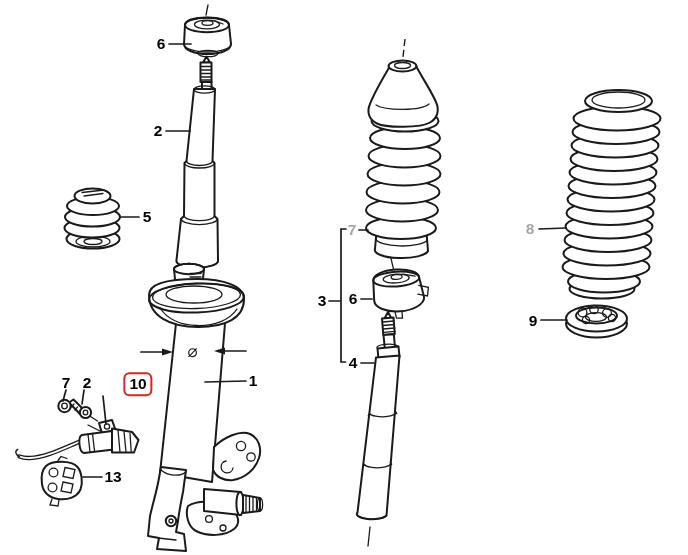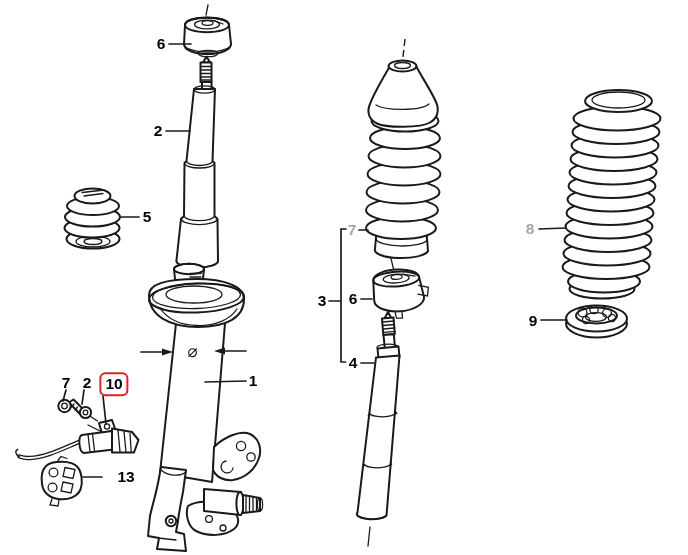--- a/index.html
+++ b/index.html
@@ -17,20 +17,21 @@
   .cablein{stroke:#ffffff;stroke-width:1.8;fill:none;stroke-linecap:round;}
   .dash{stroke:#1a1a1a;stroke-width:1.4;fill:none;stroke-dasharray:7 4;}
   .lbl{
     position:absolute;transform:translate(-50%,-50%);
     font-weight:bold;font-size:15.5px;color:#000;line-height:1;white-space:nowrap;
   }
   .lbl.muted{color:#a6a6a6;}
   .lbl.highlight{
     border:2.5px solid #d9251d;border-radius:6px;background:#ffffff;
     padding:2px 4px 2px 4px;
+    margin-left:24px;
   }
   .dia{
     position:absolute;transform:translate(-50%,-50%);
     font-family:"DejaVu Sans",sans-serif;font-size:17px;font-style:italic;color:#1a1a1a;
   }
 </style>
 </head>
 <body>
 
 <div id="stage">
@@ -257,21 +258,21 @@
   </g>
 </svg>
 
 <div class="lbl" style="left:161px;top:44px">6</div>
 <div class="lbl" style="left:158px;top:131px">2</div>
 <div class="lbl" style="left:147px;top:217px">5</div>
 <div class="lbl" style="left:253px;top:381px">1</div>
 <div class="lbl" style="left:66px;top:383px">7</div>
 <div class="lbl" style="left:87px;top:383px">2</div>
 <div class="lbl highlight" style="left:114px;top:384px">10</div>
-<div class="lbl" style="left:126px;top:477px">13</div>
+<div class="lbl" style="left:113px;top:477px">13</div>
 <div class="lbl muted" style="left:352px;top:230px">7</div>
 <div class="lbl" style="left:322px;top:301px">3</div>
 <div class="lbl" style="left:353px;top:299px">6</div>
 <div class="lbl" style="left:353px;top:363px">4</div>
 <div class="lbl muted" style="left:530px;top:229px">8</div>
 <div class="lbl" style="left:533px;top:321px">9</div>
 
 <div class="dia" style="left:192px;top:351px">⌀</div>
 
 </div>

